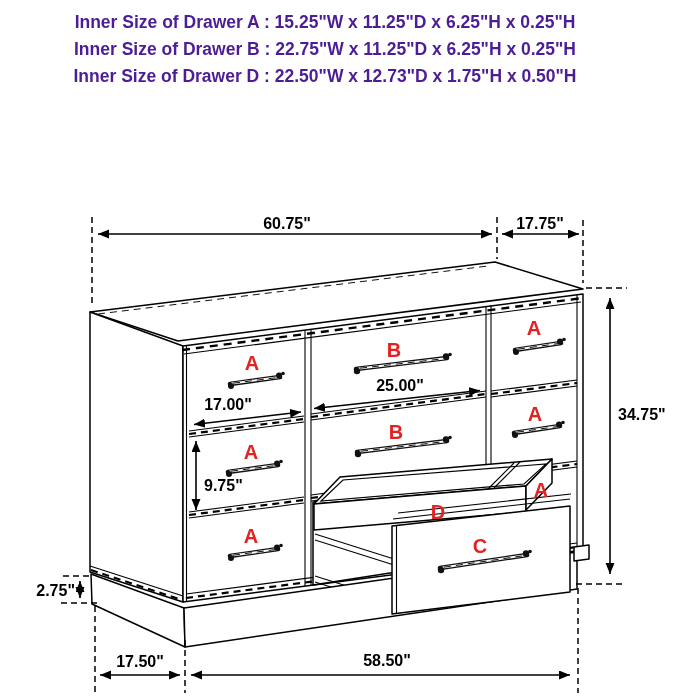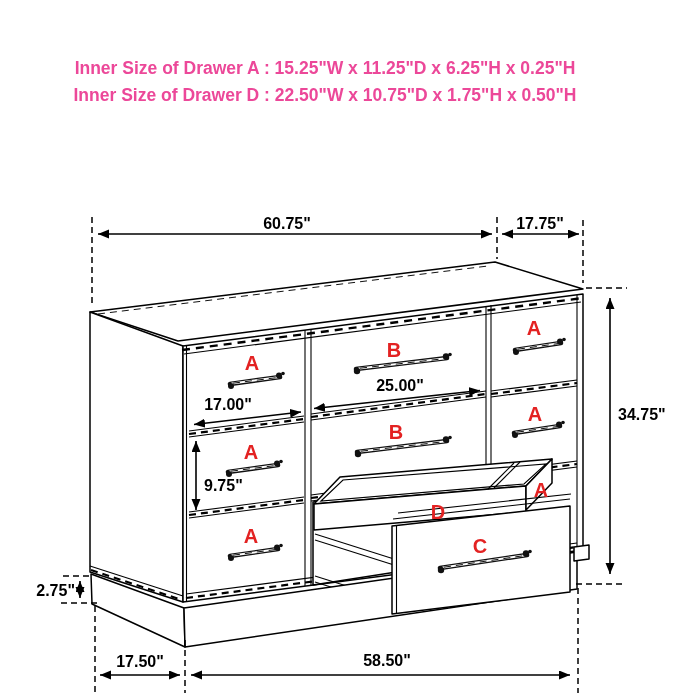--- a/index.html
+++ b/index.html
@@ -1,19 +1,19 @@
 <!DOCTYPE html>
 <html><head>
 <meta charset="utf-8">
 <style>
   html,body{margin:0;padding:0;background:#fff;}
   .canvas{position:relative;width:700px;height:700px;background:#fff;overflow:hidden;
           font-family:"Liberation Sans",sans-serif;}
   .spec-header{position:absolute;top:9px;left:0;width:650px;text-align:center;
-               font-weight:bold;font-size:17.5px;line-height:27px;color:#ec4899;margin-top:46px;}
+               font-weight:bold;font-size:17.5px;line-height:27px;color:#4c1d95;}
   .spec-header div{white-space:nowrap;}
   svg text{user-select:none;}
   .face{fill:#fff;stroke:#000;stroke-width:1.5;stroke-linejoin:round;}
   .ln{stroke:#000;stroke-width:1.1;fill:none;}
   .dsh{stroke:#000;stroke-width:1.5;fill:none;stroke-dasharray:6 4;}
   .deco{stroke:#000;stroke-width:2.4;fill:none;stroke-dasharray:8 6;}
   .deco2{stroke:#000;stroke-width:2.2;fill:none;stroke-dasharray:7 5;}
   .arr{stroke:#000;stroke-width:1.6;fill:none;}
   .dim{font-weight:bold;font-size:16px;fill:#000;}
   .lbl{font-weight:bold;font-size:20px;}
@@ -22,21 +22,22 @@
   .bard{stroke:#111;stroke-width:1;stroke-dasharray:7 5;fill:none;}
   .knob{fill:#111;}
 </style>
 </head>
 <body>
 
 <div class="canvas">
 
   <div class="spec-header">
     <div>Inner Size of Drawer A : 15.25"W x 11.25"D x 6.25"H x 0.25"H</div>
-    <div>Inner Size of Drawer D : 22.50"W x 10.75"D x 1.75"H x 0.50"H</div>
+    <div>Inner Size of Drawer B : 22.75"W x 11.25"D x 6.25"H x 0.25"H</div>
+    <div>Inner Size of Drawer D : 22.50"W x 12.73"D x 1.75"H x 0.50"H</div>
   </div>
 
   <svg width="700" height="700" viewBox="0 0 700 700">
     <defs>
       <marker id="ah" markerUnits="userSpaceOnUse" markerWidth="12" markerHeight="10" refX="11" refY="4.5" orient="auto-start-reverse">
         <path d="M0,0 L11,4.5 L0,9 Z" fill="#000"></path>
       </marker>
     </defs>
 
     <g>

